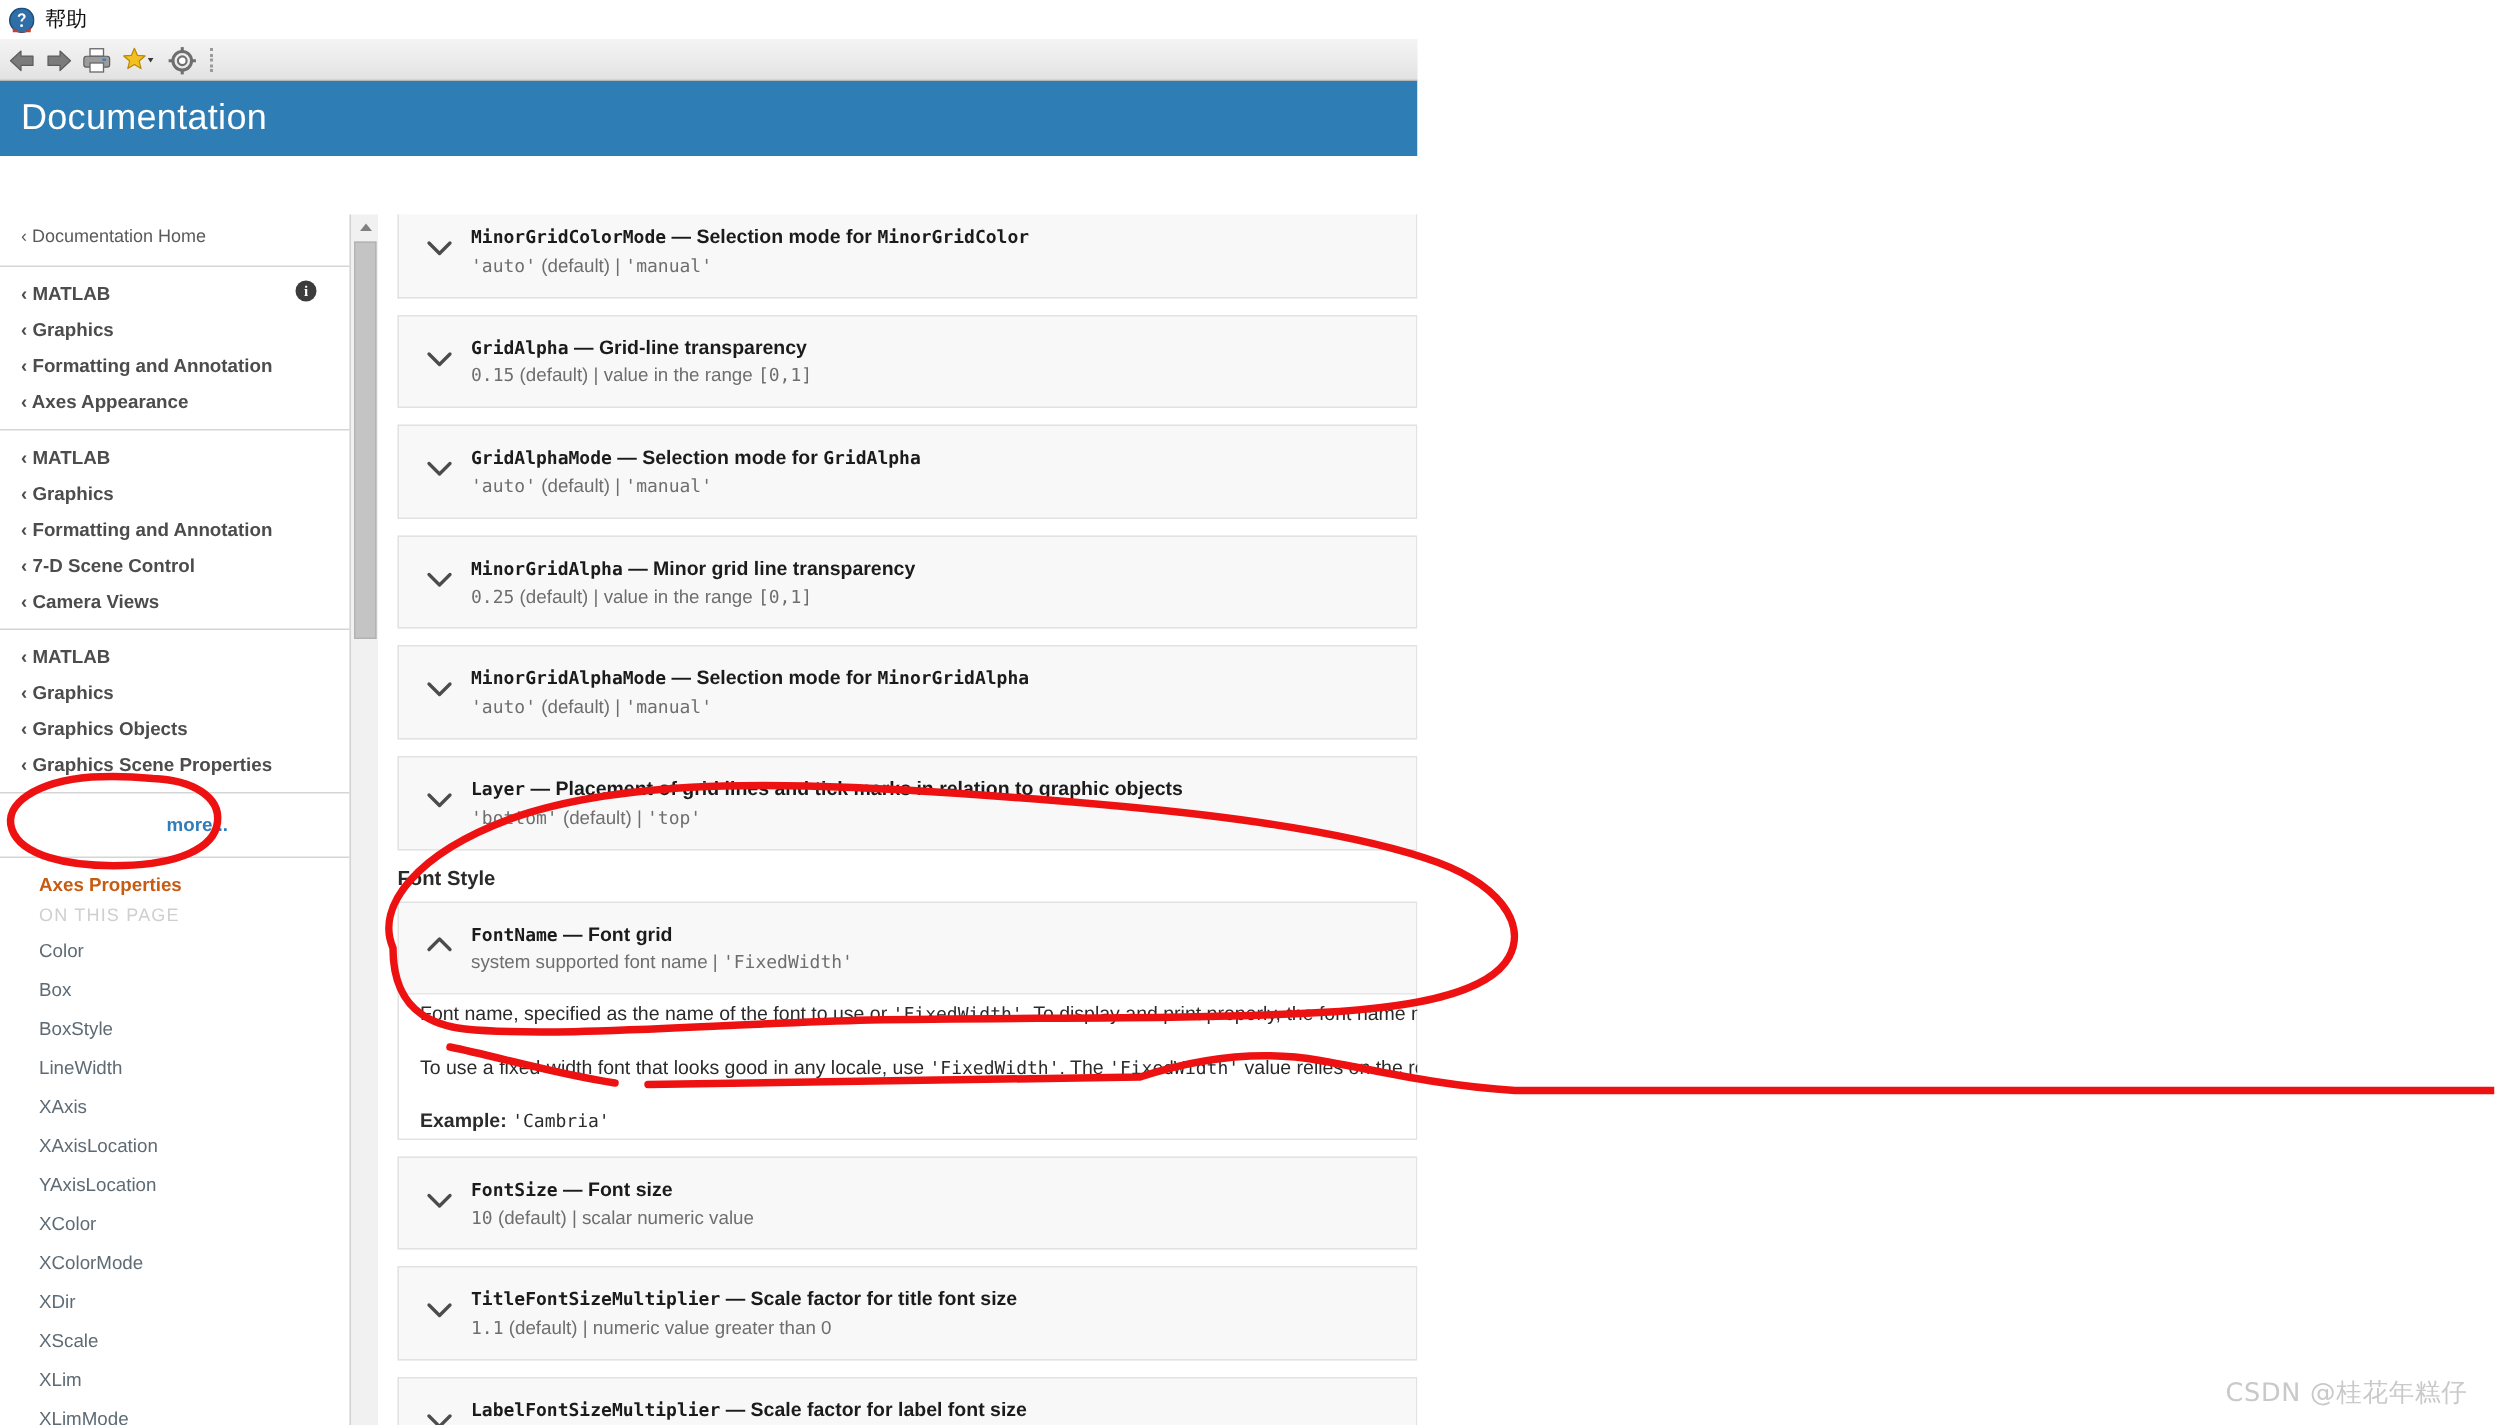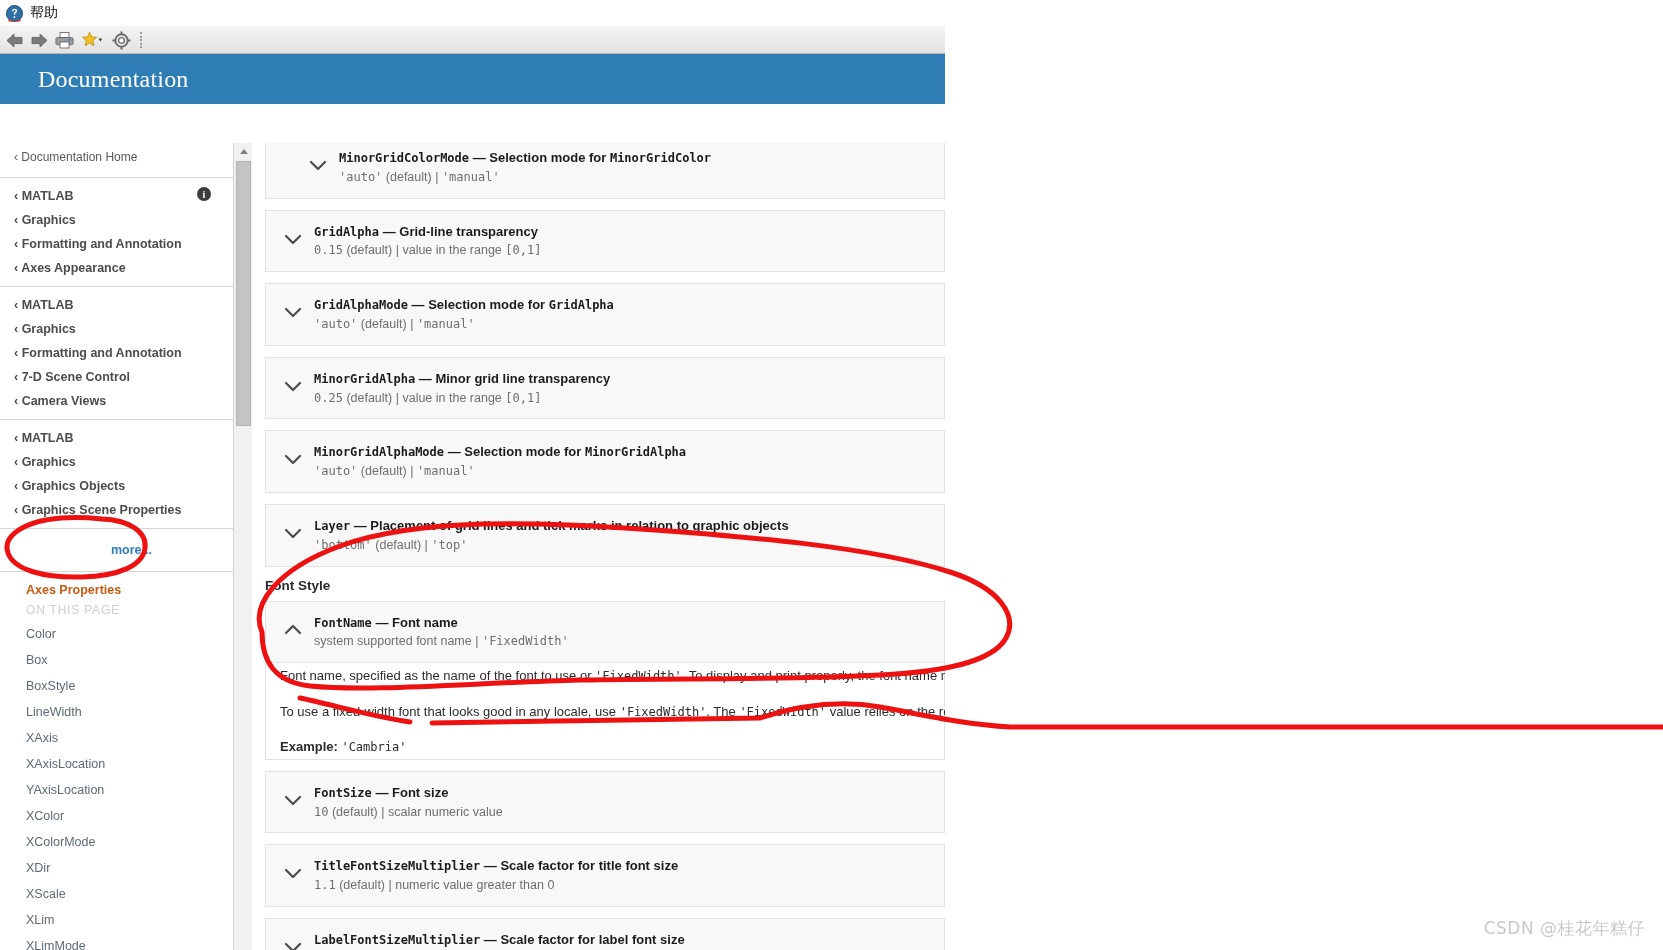--- a/index.html
+++ b/index.html
@@ -49,21 +49,21 @@
     border-radius:5px 5px 0 0; margin-left:4px; position:relative; top:3px; cursor:pointer;
     font-size:19px; color:#333; line-height:1;
   }
 
   
   .doc-header {
     position:absolute; left:0; top:54px; width:945px; height:50px;
     background:#2e7eb5; display:flex; align-items:center; padding-left:14px;
   }
   .doc-header .doc-title {
-    color:#ffffff; font-size:24px; font-family:Liberation Serif, serif; letter-spacing:0.2px;margin-left:24px;
+    color:#ffffff; font-size:24px; font-family:Liberation Sans, sans-serif; letter-spacing:0.2px;
   }
 
   
   .contents-bar {
     position:absolute; left:0; top:104px; width:252px; height:39px;
     background:#f0f0f0; border-bottom:1px solid #dcdcdc;
     display:flex; align-items:center; padding:0 12px 0 12px;
   }
   .hamburger { width:20px; height:14px; display:flex; flex-direction:column; justify-content:space-between; cursor:pointer; }
   .hamburger i { display:block; height:2px; background:#6a6a6a; width:100%; }
@@ -287,21 +287,21 @@
 
 <div class="sb-scroll" style="left:233px">
   <div class="sb-scroll-up">
     <span class="sb-arrow-up"></span>
   </div>
   <div class="sb-thumb"></div>
 </div>
 
 <div class="content">
   <div id="content-list" style="margin-top: -6px;">
-        <div class="acc first" style="margin-top: 0px; padding-left: 25px;">
+        <div class="acc first" style="margin-top: 0px;">
           <div class="acc-head">
             <div class="chev-ico">
               <svg width="20" height="18" viewBox="0 0 20 18">
                 <path d="M3 6 L10 13 L17 6" fill="none" stroke="#4c4c4c" stroke-width="2.2" stroke-linecap="round" stroke-linejoin="round"></path>
               </svg>
             </div>
             <div class="acc-texts">
               <div class="acc-title"><span class="mono">MinorGridColorMode</span><span> — </span><span>Selection mode for </span><span class="mono">MinorGridColor</span></div>
               <div class="acc-sub"><span class="mono">'auto'</span><span> (default) | </span><span class="mono">'manual'</span></div>
             </div>
@@ -375,21 +375,21 @@
         <div class="section-title">Font Style</div>
         <div class="acc-expanded">
           <div class="exp-head">
             <div class="acc-head">
               <div class="chev-ico">
                 <svg width="20" height="18" viewBox="0 0 20 18">
                   <path d="M3 12 L10 5 L17 12" fill="none" stroke="#4c4c4c" stroke-width="2.2" stroke-linecap="round" stroke-linejoin="round"></path>
                 </svg>
               </div>
               <div class="acc-texts">
-                <div class="acc-title"><span class="mono">FontName</span><span> — </span><span>Font name</span></div>
+                <div class="acc-title"><span class="mono">FontName</span><span> — </span><span>Font grid</span></div>
                 <div class="acc-sub"><span>system supported font name | </span><span class="mono">'FixedWidth'</span></div>
               </div>
             </div>
           </div>
           <div class="acc-body">
             <p><span>Font name, specified as the name of the font to use or </span><span class="mono">'FixedWidth'</span><span>. To display and print properly, the font name must </span></p>
             <p><span>To use a fixed-width font that looks good in any locale, use </span><span class="mono">'FixedWidth'</span><span>. The </span><span class="mono">'FixedWidth'</span><span> value relies on the root </span></p>
             <p class="example"><span>Example: </span><span class="mono">'Cambria'</span></p>
           </div>
         </div>

